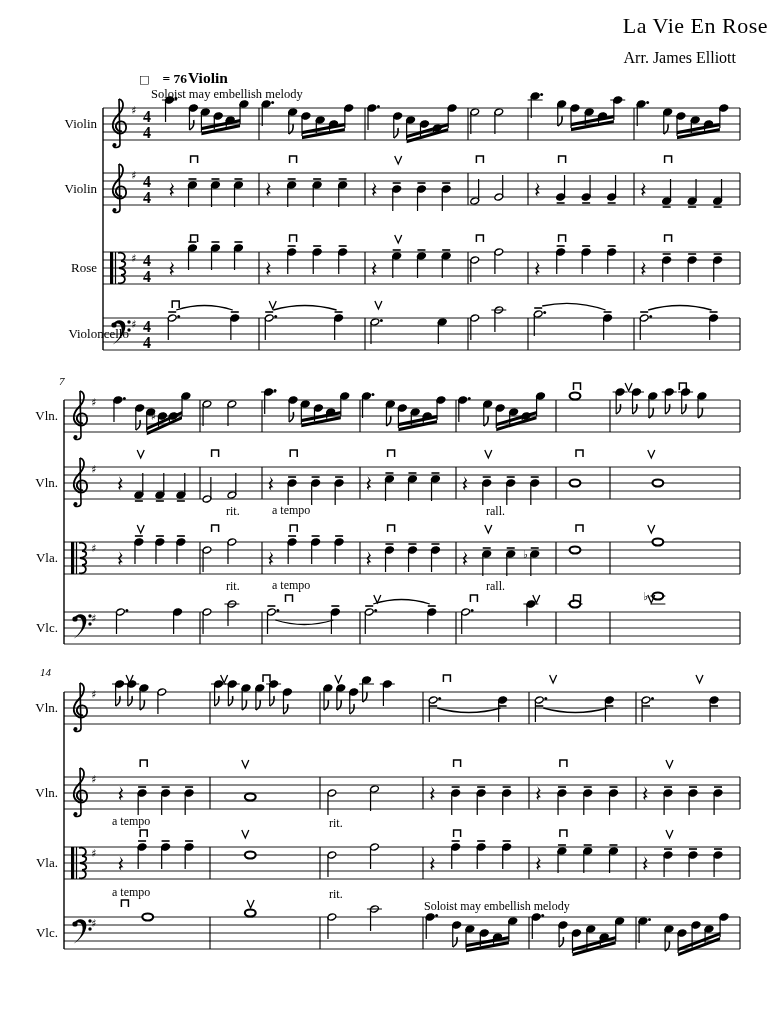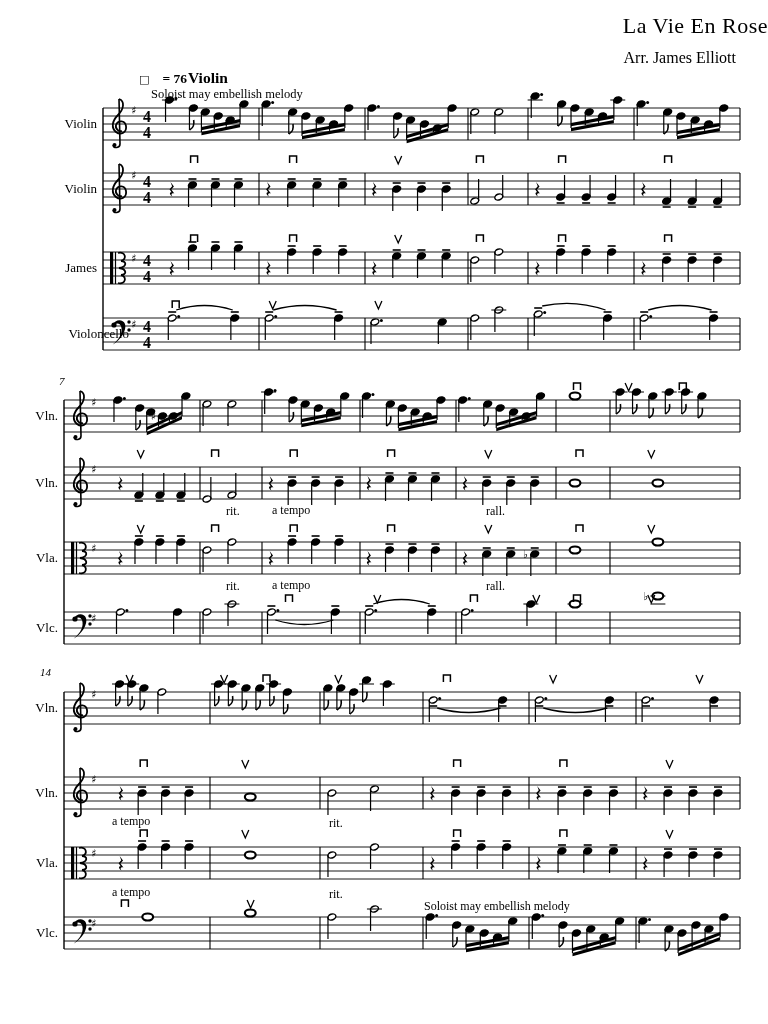--- a/index.html
+++ b/index.html
@@ -1004,21 +1004,21 @@
       <div class="expr it" style="left: 486px; top: 579px;">rall.</div>
       <div class="expr it" style="left: 112px; top: 814px;">a tempo</div>
       <div class="expr it" style="left: 329px; top: 816px;">rit.</div>
       <div class="expr it" style="left: 112px; top: 885px;">a tempo</div>
       <div class="expr it" style="left: 329px; top: 887px;">rit.</div>
       <div class="expr" style="left: 424px; top: 899px;">Soloist may embellish melody</div>
       <div class="mnum" style="left: 59px; top: 375px;">7</div>
       <div class="mnum" style="left: 40px; top: 666px;">14</div>
       <div class="lbl" style="left: auto; top: 116px; right: 671px;">Violin</div>
       <div class="lbl" style="left: auto; top: 181px; right: 671px;">Violin</div>
-      <div class="lbl" style="left: auto; top: 260px; right: 671px;">James</div>
+      <div class="lbl" style="left: auto; top: 260px; right: 671px;">Rose</div>
       <div class="lbl" style="left: auto; top: 326px; right: 639px;">Violoncello</div>
       <div class="lbl" style="left: auto; top: 408px; right: 710px;">Vln.</div>
       <div class="lbl" style="left: auto; top: 475px; right: 710px;">Vln.</div>
       <div class="lbl" style="left: auto; top: 550px; right: 710px;">Vla.</div>
       <div class="lbl" style="left: auto; top: 620px; right: 710px;">Vlc.</div>
       <div class="lbl" style="left: auto; top: 700px; right: 710px;">Vln.</div>
       <div class="lbl" style="left: auto; top: 785px; right: 710px;">Vln.</div>
       <div class="lbl" style="left: auto; top: 855px; right: 710px;">Vla.</div>
       <div class="lbl" style="left: auto; top: 925px; right: 710px;">Vlc.</div>
     </div>

